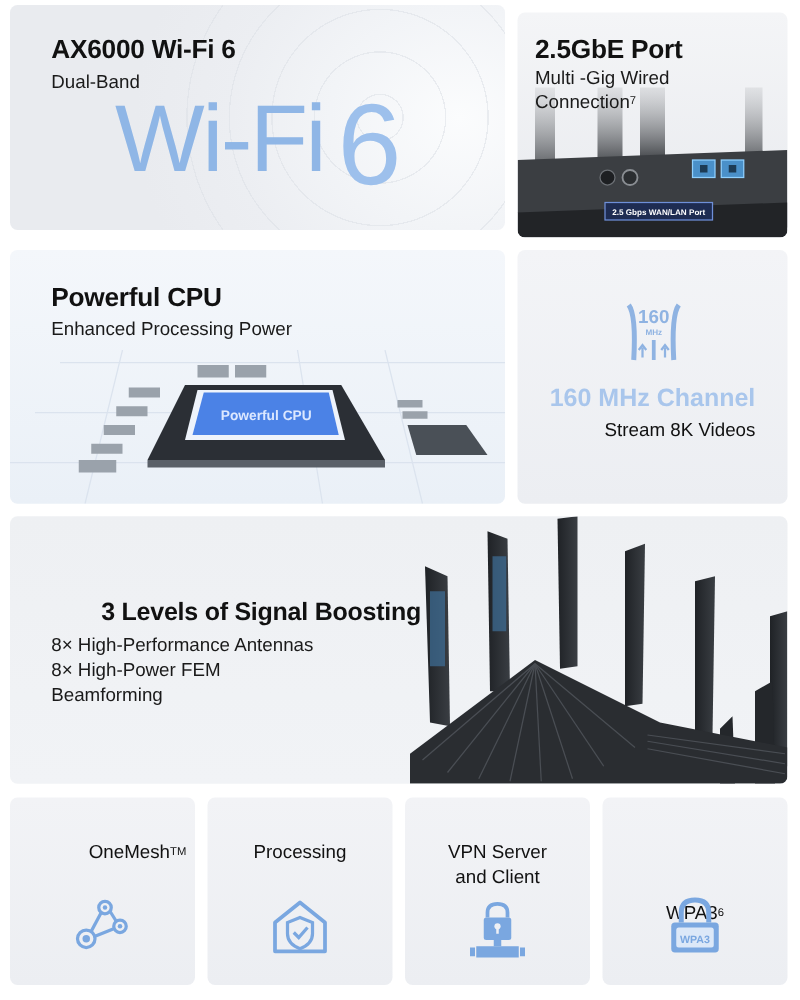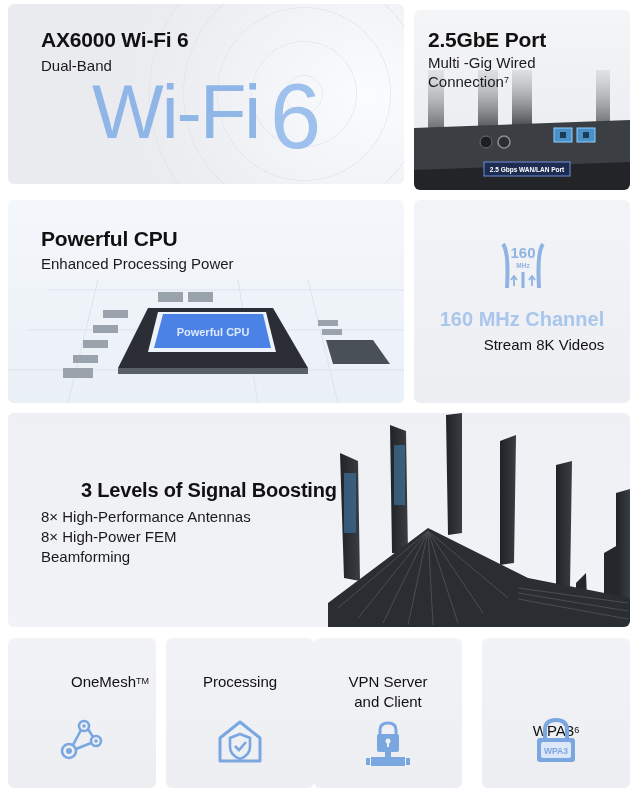--- a/index.html
+++ b/index.html
@@ -188,21 +188,21 @@
 
 <div class="panel small" style="left:166px;">
   <div class="lbl" style="top:34px;">Processing</div>
   <svg class="ic" viewBox="0 0 50 50">
     <path d="M5 22 L25 6 L45 22 V45 H5 Z" stroke="#7aa7e0" stroke-width="3" fill="none" stroke-linejoin="round"></path>
     <path d="M25 18 L35 22 V31 Q35 39 25 43 Q15 39 15 31 V22 Z" stroke="#7aa7e0" stroke-width="2.6" fill="none"></path>
     <path d="M20 30 L24 34 L31 26" stroke="#7aa7e0" stroke-width="2.6" fill="none"></path>
   </svg>
 </div>
 
-<div class="panel small" style="left:314px;padding-left:32px;">
+<div class="panel small" style="left:324px;padding-left:32px;">
   <div class="lbl" style="top:34px;">
     <div>VPN Server</div>
     <div>and Client</div>
   </div>
   <svg class="ic" style="top:82px;" viewBox="0 0 50 50">
     <path d="M17 14 V10 Q17 3 25 3 Q33 3 33 10 V14" stroke="#7aa7e0" stroke-width="3" fill="none"></path>
     <rect x="14" y="14" width="22" height="18" rx="2" fill="#7aa7e0"></rect>
     <circle cx="25" cy="21" r="2.5" fill="#eef0f4"></circle>
       <rect x="24" y="22" width="2" height="5" fill="#eef0f4"></rect>
     <rect x="22" y="32" width="6" height="5" fill="#7aa7e0"></rect>

